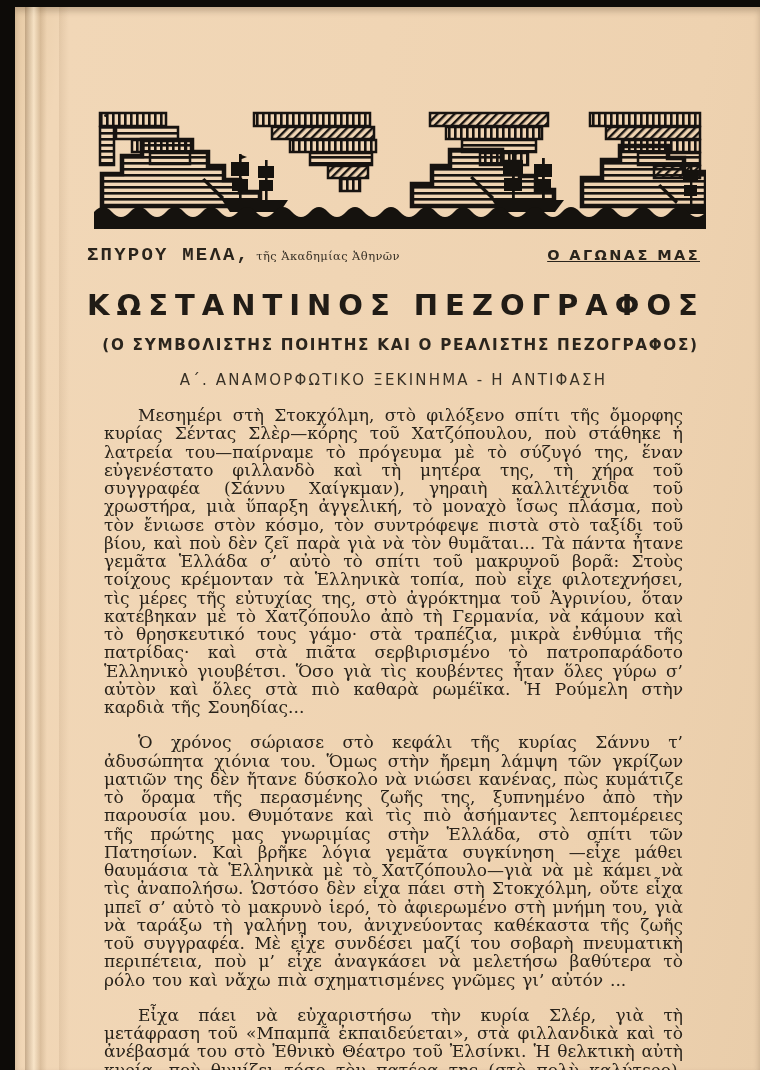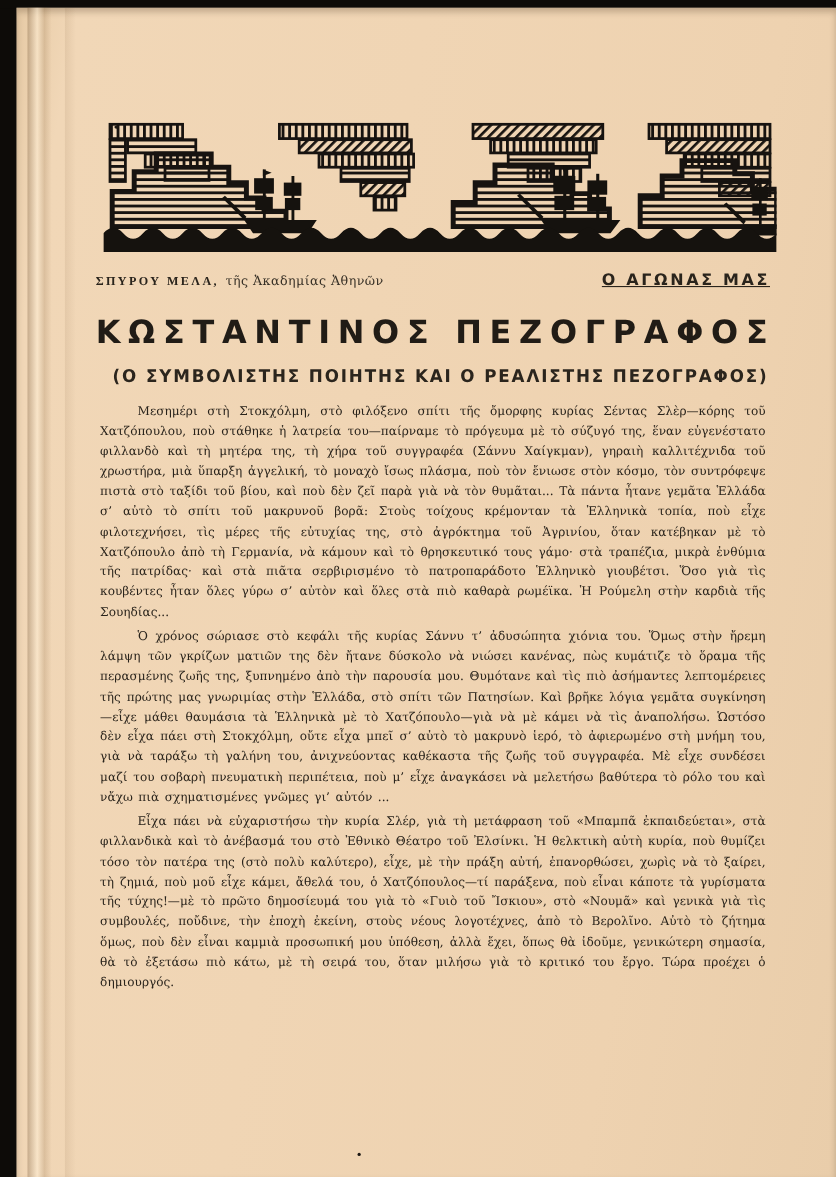--- a/index.html
+++ b/index.html
@@ -36,22 +36,22 @@
     margin:101px auto 0 7px;
     width:612px;height:125px;
     display:block;
   }
   .masthead{
     display:flex;justify-content:space-between;align-items:baseline;
     margin-top:11px;
     white-space:nowrap;
   }
   .author{
-    font-family:Liberation Serif, serif;font-weight:bold;
-    font-size:11px;letter-spacing:2.2px;color:#2a241c;
+    font-family:Liberation Mono, monospace;font-weight:bold;
+    font-size:19px;letter-spacing:2.2px;color:#2a241c;
   }
   .affiliation{
     font-family:"DejaVu Serif", serif;font-weight:normal;
     font-size:11.5px;letter-spacing:.4px;color:#373026;margin-left:6px;text-align:center;
   }
   .series{
     font-family:"DejaVu Sans", sans-serif;font-weight:bold;
     font-size:14.5px;letter-spacing:2.4px;color:#2a241c;text-decoration:underline;
   }
   .title{
@@ -68,22 +68,22 @@
     white-space:nowrap;
   }
   .section-heading{
     margin-top:17px;text-align:center;
     font-family:"DejaVu Sans", sans-serif;font-weight:normal;
     font-size:15px;letter-spacing:2.2px;color:#383126;
     white-space:nowrap;
   }
   .body-text{margin-top:14px;}
   .body-text p{
-    margin:4px;
-    font-size:11px;line-height:18.25px;
+    margin:17px;
+    font-size:17px;line-height:18.25px;
     text-align:justify;text-indent:34px;
     color:#29231b;
     word-spacing:1.5px;
   }
   .speck{position:absolute;border-radius:50%;background:#1c1712;}
   .speck.s1{left:325px;top:1048px;width:3px;height:3px;}
   .speck.s2{left:104px;top:114px;width:4px;height:3px;}
 </style>
 </head>
 <body>
@@ -178,20 +178,21 @@
 
     <div class="masthead">
       <span>
         <span class="author">ΣΠΥΡΟΥ ΜΕΛΑ,</span><span class="affiliation">τῆς Ἀκαδημίας Ἀθηνῶν</span>
       </span>
       <span class="series">Ο ΑΓΩΝΑΣ ΜΑΣ</span>
     </div>
 
     <div class="title">ΚΩΣΤΑΝΤΙΝΟΣ ΠΕΖΟΓΡΑΦΟΣ</div>
     <div class="subtitle">(Ο ΣΥΜΒΟΛΙΣΤΗΣ ΠΟΙΗΤΗΣ ΚΑΙ Ο ΡΕΑΛΙΣΤΗΣ ΠΕΖΟΓΡΑΦΟΣ)</div>
+    <div class="section-heading">Α΄. ΑΝΑΜΟΡΦΩΤΙΚΟ ΞΕΚΙΝΗΜΑ - Η ΑΝΤΙΦΑΣΗ</div>
 
     <div class="body-text">
       <p>Μεσημέρι στὴ Στοκχόλμη, στὸ φιλόξενο σπίτι τῆς ὄμορφης κυρίας Σέντας Σλὲρ—κόρης τοῦ Χατζόπουλου, ποὺ στάθηκε ἡ λατρεία του—παίρναμε τὸ πρόγευμα μὲ τὸ σύζυγό της, ἕναν εὐγενέστατο φιλλανδὸ καὶ τὴ μητέρα της, τὴ χήρα τοῦ συγγραφέα (Σάννυ Χαίγκμαν), γηραιὴ καλλιτέχνιδα τοῦ χρωστήρα, μιὰ ὕπαρξη ἀγγελική, τὸ μοναχὸ ἴσως πλάσμα, ποὺ τὸν ἔνιωσε στὸν κόσμο, τὸν συντρόφεψε πιστὰ στὸ ταξίδι τοῦ βίου, καὶ ποὺ δὲν ζεῖ παρὰ γιὰ νὰ τὸν θυμᾶται... Τὰ πάντα ἦτανε γεμᾶτα Ἑλλάδα σ’ αὐτὸ τὸ σπίτι τοῦ μακρυνοῦ βορᾶ: Στοὺς τοίχους κρέμονταν τὰ Ἑλληνικὰ τοπία, ποὺ εἶχε φιλοτεχνήσει, τὶς μέρες τῆς εὐτυχίας της, στὸ ἀγρόκτημα τοῦ Ἀγρινίου, ὅταν κατέβηκαν μὲ τὸ Χατζόπουλο ἀπὸ τὴ Γερμανία, νὰ κάμουν καὶ τὸ θρησκευτικό τους γάμο· στὰ τραπέζια, μικρὰ ἐνθύμια τῆς πατρίδας· καὶ στὰ πιᾶτα σερβιρισμένο τὸ πατροπαράδοτο Ἑλληνικὸ γιουβέτσι. Ὅσο γιὰ τὶς κουβέντες ἦταν ὅλες γύρω σ’ αὐτὸν καὶ ὅλες στὰ πιὸ καθαρὰ ρωμέϊκα. Ἡ Ρούμελη στὴν καρδιὰ τῆς Σουηδίας...</p>
       <p>Ὁ χρόνος σώριασε στὸ κεφάλι τῆς κυρίας Σάννυ τ’ ἀδυσώπητα χιόνια του. Ὅμως στὴν ἤρεμη λάμψη τῶν γκρίζων ματιῶν της δὲν ἤτανε δύσκολο νὰ νιώσει κανένας, πὼς κυμάτιζε τὸ ὅραμα τῆς περασμένης ζωῆς της, ξυπνημένο ἀπὸ τὴν παρουσία μου. Θυμότανε καὶ τὶς πιὸ ἀσήμαντες λεπτομέρειες τῆς πρώτης μας γνωριμίας στὴν Ἑλλάδα, στὸ σπίτι τῶν Πατησίων. Καὶ βρῆκε λόγια γεμᾶτα συγκίνηση —εἶχε μάθει θαυμάσια τὰ Ἑλληνικὰ μὲ τὸ Χατζόπουλο—γιὰ νὰ μὲ κάμει νὰ τὶς ἀναπολήσω. Ὡστόσο δὲν εἶχα πάει στὴ Στοκχόλμη, οὔτε εἶχα μπεῖ σ’ αὐτὸ τὸ μακρυνὸ ἱερό, τὸ ἀφιερωμένο στὴ μνήμη του, γιὰ νὰ ταράξω τὴ γαλήνη του, ἀνιχνεύοντας καθέκαστα τῆς ζωῆς τοῦ συγγραφέα. Μὲ εἶχε συνδέσει μαζί του σοβαρὴ πνευματικὴ περιπέτεια, ποὺ μ’ εἶχε ἀναγκάσει νὰ μελετήσω βαθύτερα τὸ ρόλο του καὶ νἄχω πιὰ σχηματισμένες γνῶμες γι’ αὐτόν ...</p>
       <p>Εἶχα πάει νὰ εὐχαριστήσω τὴν κυρία Σλέρ, γιὰ τὴ μετάφραση τοῦ «Μπαμπᾶ ἐκπαιδεύεται», στὰ φιλλανδικὰ καὶ τὸ ἀνέβασμά του στὸ Ἐθνικὸ Θέατρο τοῦ Ἐλσίνκι. Ἡ θελκτικὴ αὐτὴ κυρία, ποὺ θυμίζει τόσο τὸν πατέρα της (στὸ πολὺ καλύτερο), εἶχε, μὲ τὴν πράξη αὐτή, ἐπανορθώσει, χωρὶς νὰ τὸ ξαίρει, τὴ ζημιά, ποὺ μοῦ εἶχε κάμει, ἄθελά του, ὁ Χατζόπουλος—τί παράξενα, ποὺ εἶναι κάποτε τὰ γυρίσματα τῆς τύχης!—μὲ τὸ πρῶτο δημοσίευμά του γιὰ τὸ «Γυιὸ τοῦ Ἴσκιου», στὸ «Νουμᾶ» καὶ γενικὰ γιὰ τὶς συμβουλές, ποὔδινε, τὴν ἐποχὴ ἐκείνη, στοὺς νέους λογοτέχνες, ἀπὸ τὸ Βερολῖνο. Αὐτὸ τὸ ζήτημα ὅμως, ποὺ δὲν εἶναι καμμιὰ προσωπική μου ὑπόθεση, ἀλλὰ ἔχει, ὅπως θὰ ἰδοῦμε, γενικώτερη σημασία, θὰ τὸ ἐξετάσω πιὸ κάτω, μὲ τὴ σειρά του, ὅταν μιλήσω γιὰ τὸ κριτικό του ἔργο. Τώρα προέχει ὁ δημιουργός.</p>
     </div>
 
   </div>
 </div>
 

